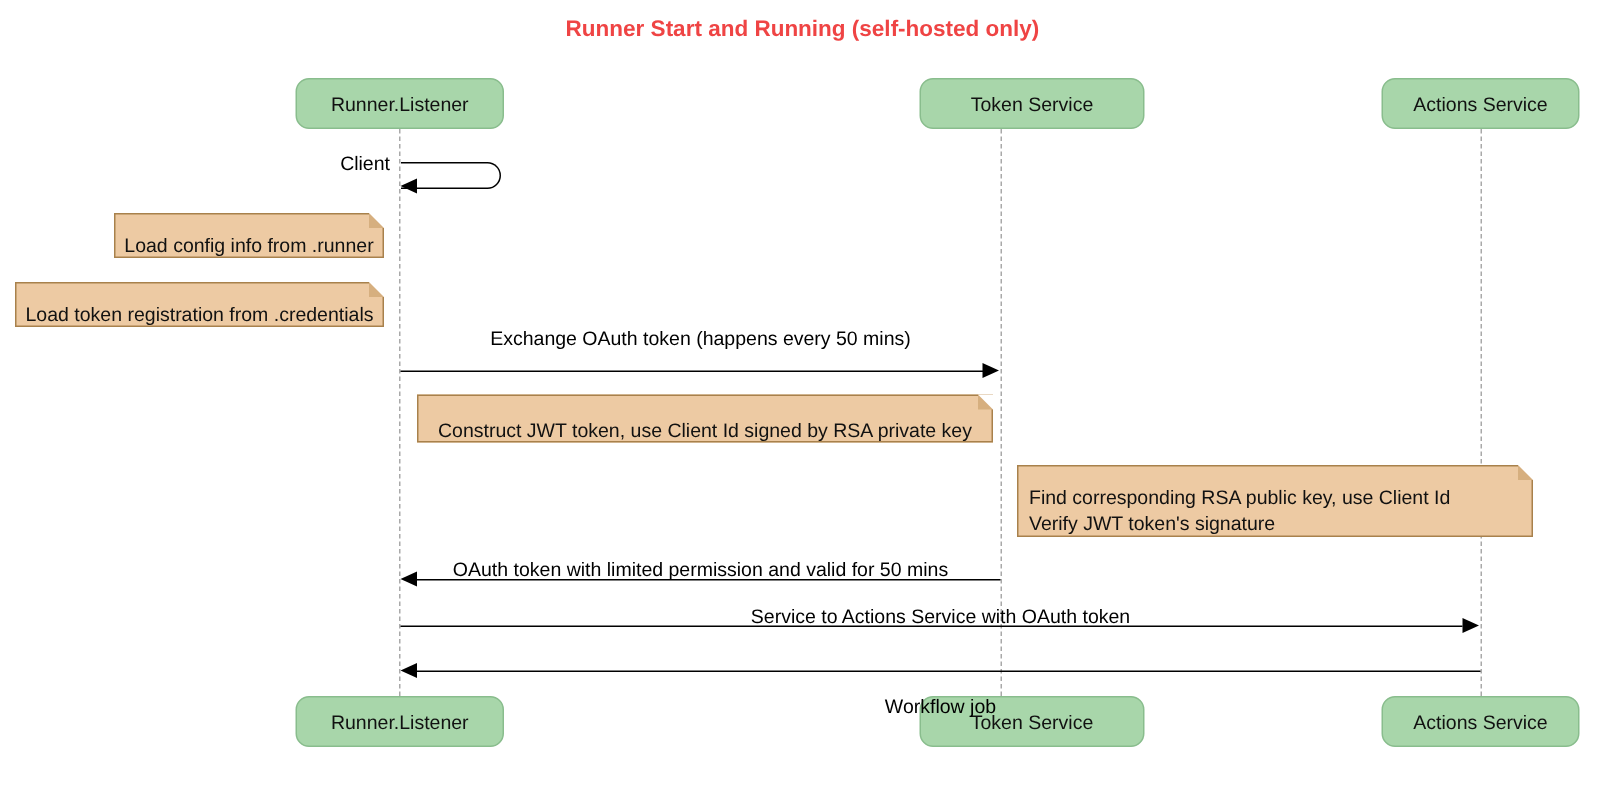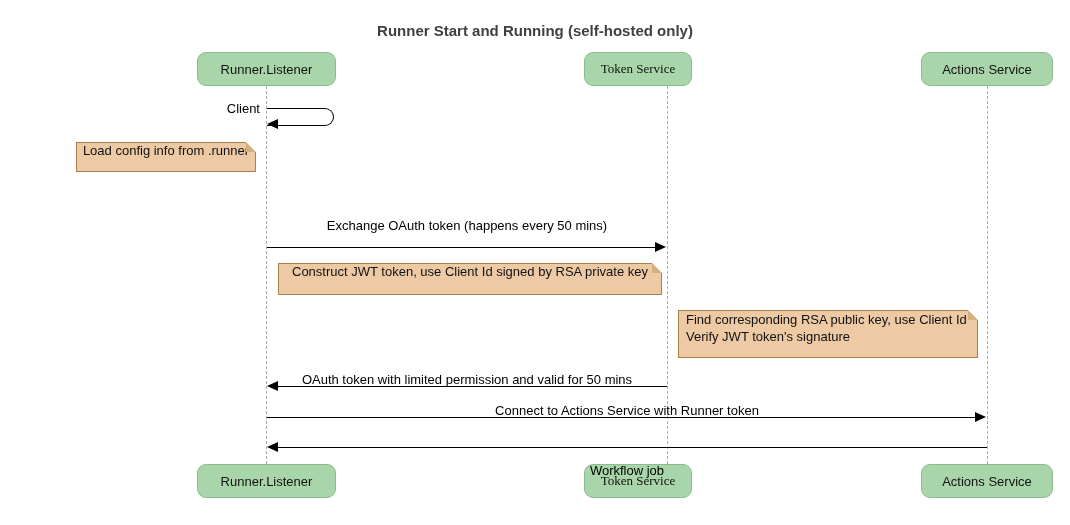--- a/index.html
+++ b/index.html
@@ -4,38 +4,38 @@
 <style>
   html, body { margin:0; padding:0; background:#ffffff; }
   #canvas {
     position:relative; width:1070px; height:525px; background:#ffffff;
     font-family:"Liberation Sans", sans-serif; overflow:hidden;
     --participant-fill:#a8d6aa; --participant-border:#89bd8d;
     --note-fill:#edcaa3; --note-border:#a8814c; --note-fold:#d6af7f;
     --lifeline:#a9a9a9; --message:#000000;
   }
   .title {
-    position:absolute; top:22px; left:0; width:100%; text-align:center;
-    font-size:15px; font-weight:bold; color:#404040;
+    position:absolute; top:11px; left:0; width:100%; text-align:center;
+    font-size:15px; font-weight:bold; color:#ef4444;
   }
   .lifeline { position:absolute; top:86px; height:378px; width:0; border-left:1px dashed var(--lifeline); }
   .ll-runner  { left:266px; }
   .ll-token   { left:667px; }
   .ll-actions { left:987px; }
 
   .actor {
     position:absolute; height:34px; box-sizing:border-box;
     background:var(--participant-fill); border:1px solid var(--participant-border);
     border-radius:9px; display:flex; align-items:center; justify-content:center;
     font-size:13px; color:#111; white-space:nowrap;
   }
   .a-top    { top:52px; }
   .a-bottom { top:464px; }
   .a-runner  { left:197px; width:139px; }
-  .a-token   { left:584px; width:108px;font-family:Liberation Serif, serif; }
+  .a-token   { left:613px; width:150px; }
   .a-actions { left:921px; width:132px; }
 
   .msg-label { position:absolute; font-size:13px; color:#000; white-space:nowrap; }
   .msg-line  { position:absolute; height:0; border-top:1px solid var(--message); }
   .arrow-right {
     position:absolute; width:0; height:0;
     border-left:11px solid var(--message);
     border-top:5px solid transparent; border-bottom:5px solid transparent;
   }
   .arrow-left {
@@ -69,32 +69,32 @@
 
   
   .lbl-m4  { left:267px; top:433px; width:720px; text-align:center;margin-top:30px; }
   .line-m4 { left:278px; top:447px; width:709px; }
   .ah-m4   { left:267px; top:442px; }
 
   .note {
     position:absolute; box-sizing:border-box;
     background:var(--note-fill); border:1px solid var(--note-border);
     font-size:13px; color:#111; white-space:nowrap;
-    display:flex; flex-direction:column; justify-content:flex-start;
+    display:flex; flex-direction:column; justify-content:flex-end;
   }
   .note::before {
     content:""; position:absolute; top:-1px; right:-1px;
     border-style:solid; border-width:0 10px 10px 0;
     border-color:#ffffff #ffffff var(--note-fold) var(--note-fold);
   }
   .note-center { align-items:center; text-align:center; }
   .note1 { left:76px;  top:142px; width:180px; height:30px; }
   .note2 { left:10px;  top:188px; width:246px; height:30px; }
   .note3 { left:278px; top:263px; width:384px; height:32px; }
-  .note4 { left:678px; top:310px; width:300px; height:48px; padding-left:7px; line-height:17px; }
+  .note4 { left:678px; top:310px; width:344px; height:48px; padding-left:7px; line-height:17px; }
 </style>
 </head>
 <body>
 
 <div id="canvas" style="--participant-fill: #a8d6aa; --participant-border: #89bd8d; --note-fill: #edcaa3; --note-border: #a8814c; --note-fold: #d6af7f; --lifeline: #a9a9a9; --message: #000000;">
 
   <div class="title">Runner Start and Running (self-hosted only)</div>
 
   <div class="lifeline ll-runner"></div>
   <div class="lifeline ll-token"></div>
@@ -108,39 +108,42 @@
   <div class="actor a-bottom a-actions">Actions Service</div>
 
   <div class="msg-label lbl-start">Client</div>
   <div class="self-loop"></div>
   <div class="arrow-left ah-start"></div>
 
   <div class="note note-center note1">
     <div>Load config info from .runner</div>
   </div>
 
+  <div class="note note-center note2">
+    <div>Load token registration from .credentials</div>
+  </div>
 
   <div class="msg-label lbl-m1">Exchange OAuth token (happens every 50 mins)</div>
   <div class="msg-line line-m1"></div>
   <div class="arrow-right ah-m1"></div>
 
   <div class="note note-center note3">
     <div>Construct JWT token, use Client Id signed by RSA private key</div>
   </div>
 
   <div class="note note4">
     <div>Find corresponding RSA public key, use Client Id</div>
     <div>Verify JWT token's signature</div>
   </div>
 
   <div class="msg-label lbl-m2">OAuth token with limited permission and valid for 50 mins</div>
   <div class="msg-line line-m2"></div>
   <div class="arrow-left ah-m2"></div>
 
-  <div class="msg-label lbl-m3">Connect to Actions Service with Runner token</div>
+  <div class="msg-label lbl-m3">Service to Actions Service with OAuth token</div>
   <div class="msg-line line-m3"></div>
   <div class="arrow-right ah-m3"></div>
 
   <div class="msg-label lbl-m4">Workflow job</div>
   <div class="msg-line line-m4"></div>
   <div class="arrow-left ah-m4"></div>
 
 </div>
 
 </body></html>

